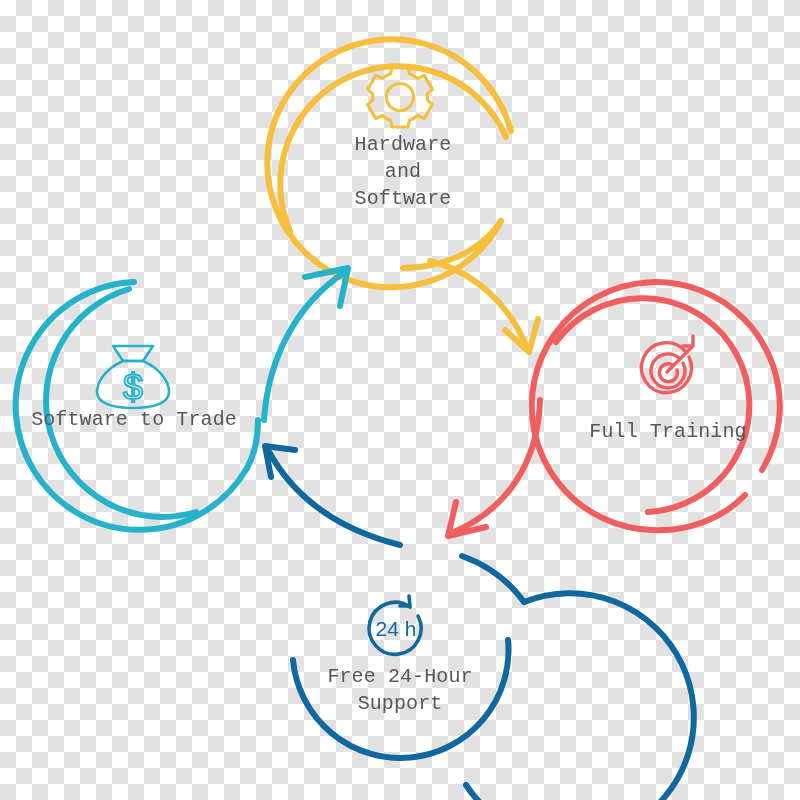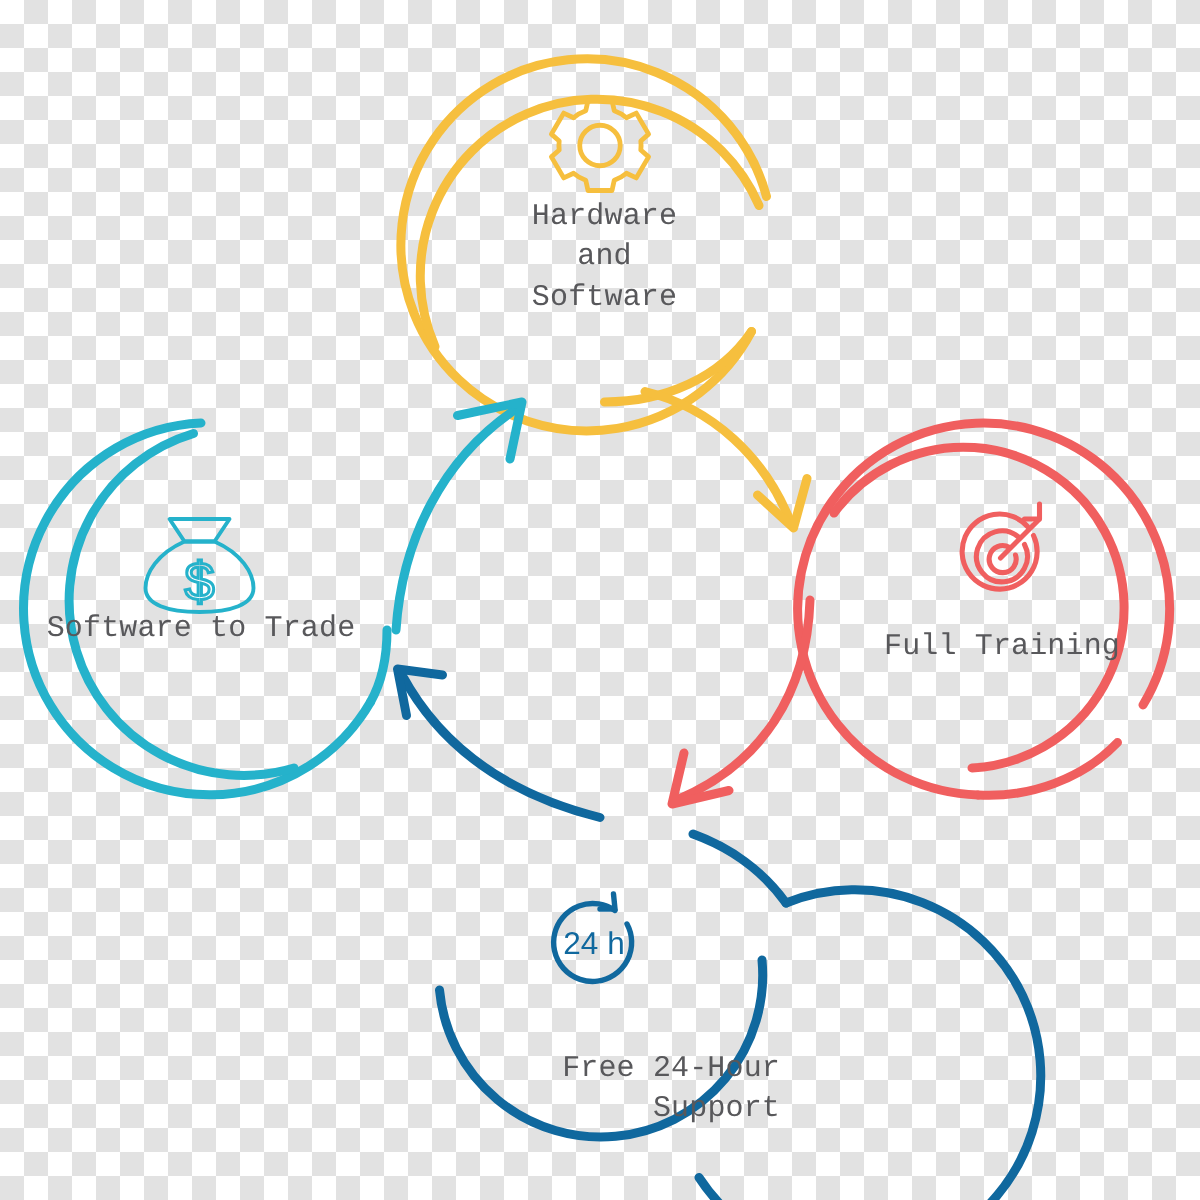--- a/index.html
+++ b/index.html
@@ -134,18 +134,18 @@
     </g>
 
   </svg>
 
   <div class="node-label" style="left:283px; top:131px; width:240px;">Hardware
 and
 Software</div>
 
   <div class="node-label" style="left:548px; top:406px; width:240px;margin-top:12px;">Full Training</div>
 
-  <div class="node-label" style="left:280px; top:699px; width:240px;text-align:right;">Free 24-Hour
+  <div class="node-label" style="left:280px; top:663px; width:240px;">Free 24-Hour
 Support</div>
 
   <div class="node-label" style="left:14px; top:406px; width:240px;">Software to Trade</div>
 
 </div>
 
 </body></html>

